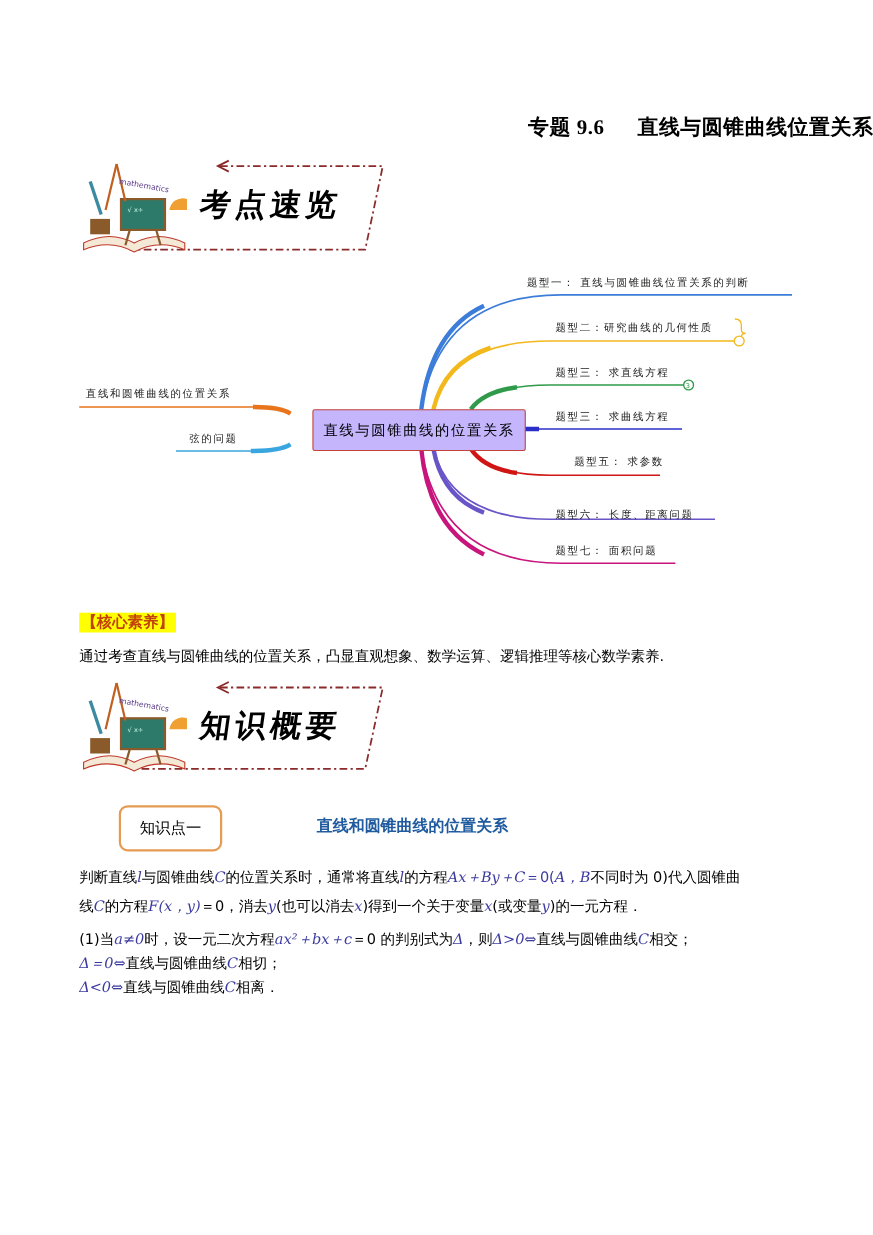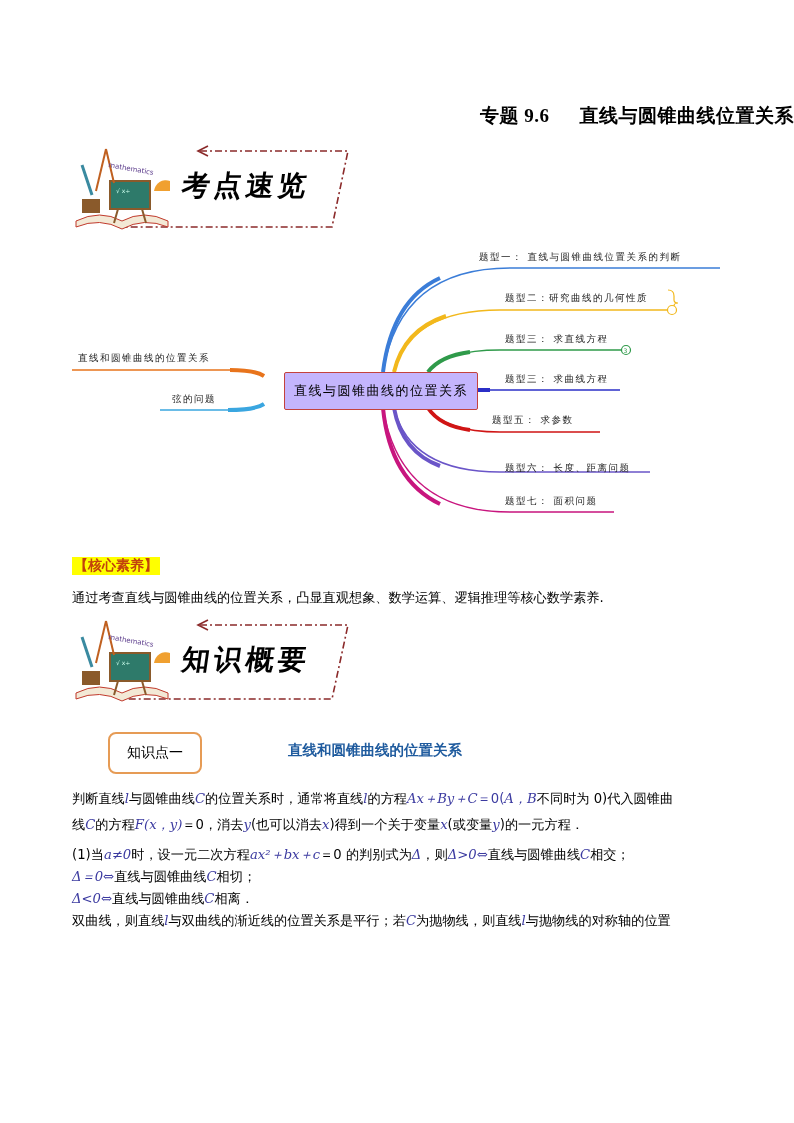--- a/index.html
+++ b/index.html
@@ -93,21 +93,21 @@
 </svg>
 
 <div class="mm-label" style="left:78px;top:352px;">直线和圆锥曲线的位置关系</div>
 <div class="mm-label" style="left:172px;top:393px;">弦的问题</div>
 <div class="center-node">直线与圆锥曲线的位置关系</div>
 
 <div class="mm-label" style="left:479px;top:251px;">题型一：  直线与圆锥曲线位置关系的判断</div>
 <div class="mm-label" style="left:505px;top:292px;">题型二：研究曲线的几何性质</div>
 <div class="mm-label" style="left:505px;top:333px;">题型三：  求直线方程</div>
 <div class="mm-label" style="left:505px;top:373px;">题型三：  求曲线方程</div>
-<div class="mm-label" style="left:492px;top:414px;">题型五：   求参数</div>
+<div class="mm-label" style="left:522px;top:414px;">题型五：   求参数</div>
 <div class="mm-label" style="left:505px;top:462px;">题型六：   长度、距离问题</div>
 <div class="mm-label" style="left:505px;top:495px;">题型七：   面积问题</div>
 
 <div class="abs core-tag">【核心素养】</div>
 <div class="abs para" style="left:72px;top:588px;">通过考查直线与圆锥曲线的位置关系，凸显直观想象、数学运算、逻辑推理等核心数学素养.</div>
 
 <div class="abs banner" style="left:70px;top:617px;">
   <svg width="290" height="90">
     <path d="M130 8 L278 8 L262 82 L48 82" fill="none" stroke="#8b2a2a" stroke-width="1.6" stroke-dasharray="7,3,2,3"></path>
     <path d="M138 3 L128 8 L138 13" fill="none" stroke="#8b2a2a" stroke-width="1.6"></path>
@@ -128,14 +128,13 @@
 
 <div class="abs kp-box">知识点一</div>
 <div class="abs kp-title">直线和圆锥曲线的位置关系</div>
 
 <div class="abs para" style="left:72px;top:789px;width:660px;">
   <div><span>判断直线</span><span class="m">l</span><span>与圆锥曲线</span><span class="m">C</span><span>的位置关系时，通常将直线</span><span class="m">l</span><span>的方程</span><span class="m">Ax＋By＋C</span><span class="n">＝0(</span><span class="m">A，B</span><span>不同时为 0)代入圆锥曲</span></div>
   <div style="margin-top:6px;"><span>线</span><span class="m">C</span><span>的方程</span><span class="m">F(x，y)</span><span>＝0，消去</span><span class="m">y</span><span>(也可以消去</span><span class="m">x</span><span>)得到一个关于变量</span><span class="m">x</span><span>(或变量</span><span class="m">y</span><span>)的一元方程．</span></div>
   <div style="margin-top:10px;"><span>(1)当</span><span class="m">a≠0</span><span>时，设一元二次方程</span><span class="m">ax²＋bx＋c</span><span>＝0 的判别式为</span><span class="m">Δ</span><span>，则</span><span class="m">Δ&gt;0⇔</span><span>直线与圆锥曲线</span><span class="m">C</span><span>相交；</span></div>
   <div style="margin-top:2px;"><span class="m">Δ＝0⇔</span><span>直线与圆锥曲线</span><span class="m">C</span><span>相切；</span></div>
   <div style="margin-top:2px;"><span class="m">Δ&lt;0⇔</span><span>直线与圆锥曲线</span><span class="m">C</span><span>相离．</span></div>
-  <div style="margin-top:2px;"><span>双曲线，则直线</span><span class="m">l</span><span>与双曲线的渐近线的位置关系是平行；若</span><span class="m">C</span><span>为抛物线，则直线</span><span class="m">l</span><span>与抛物线的对称轴的位置</span></div>
 </div>
 
 </body></html>

